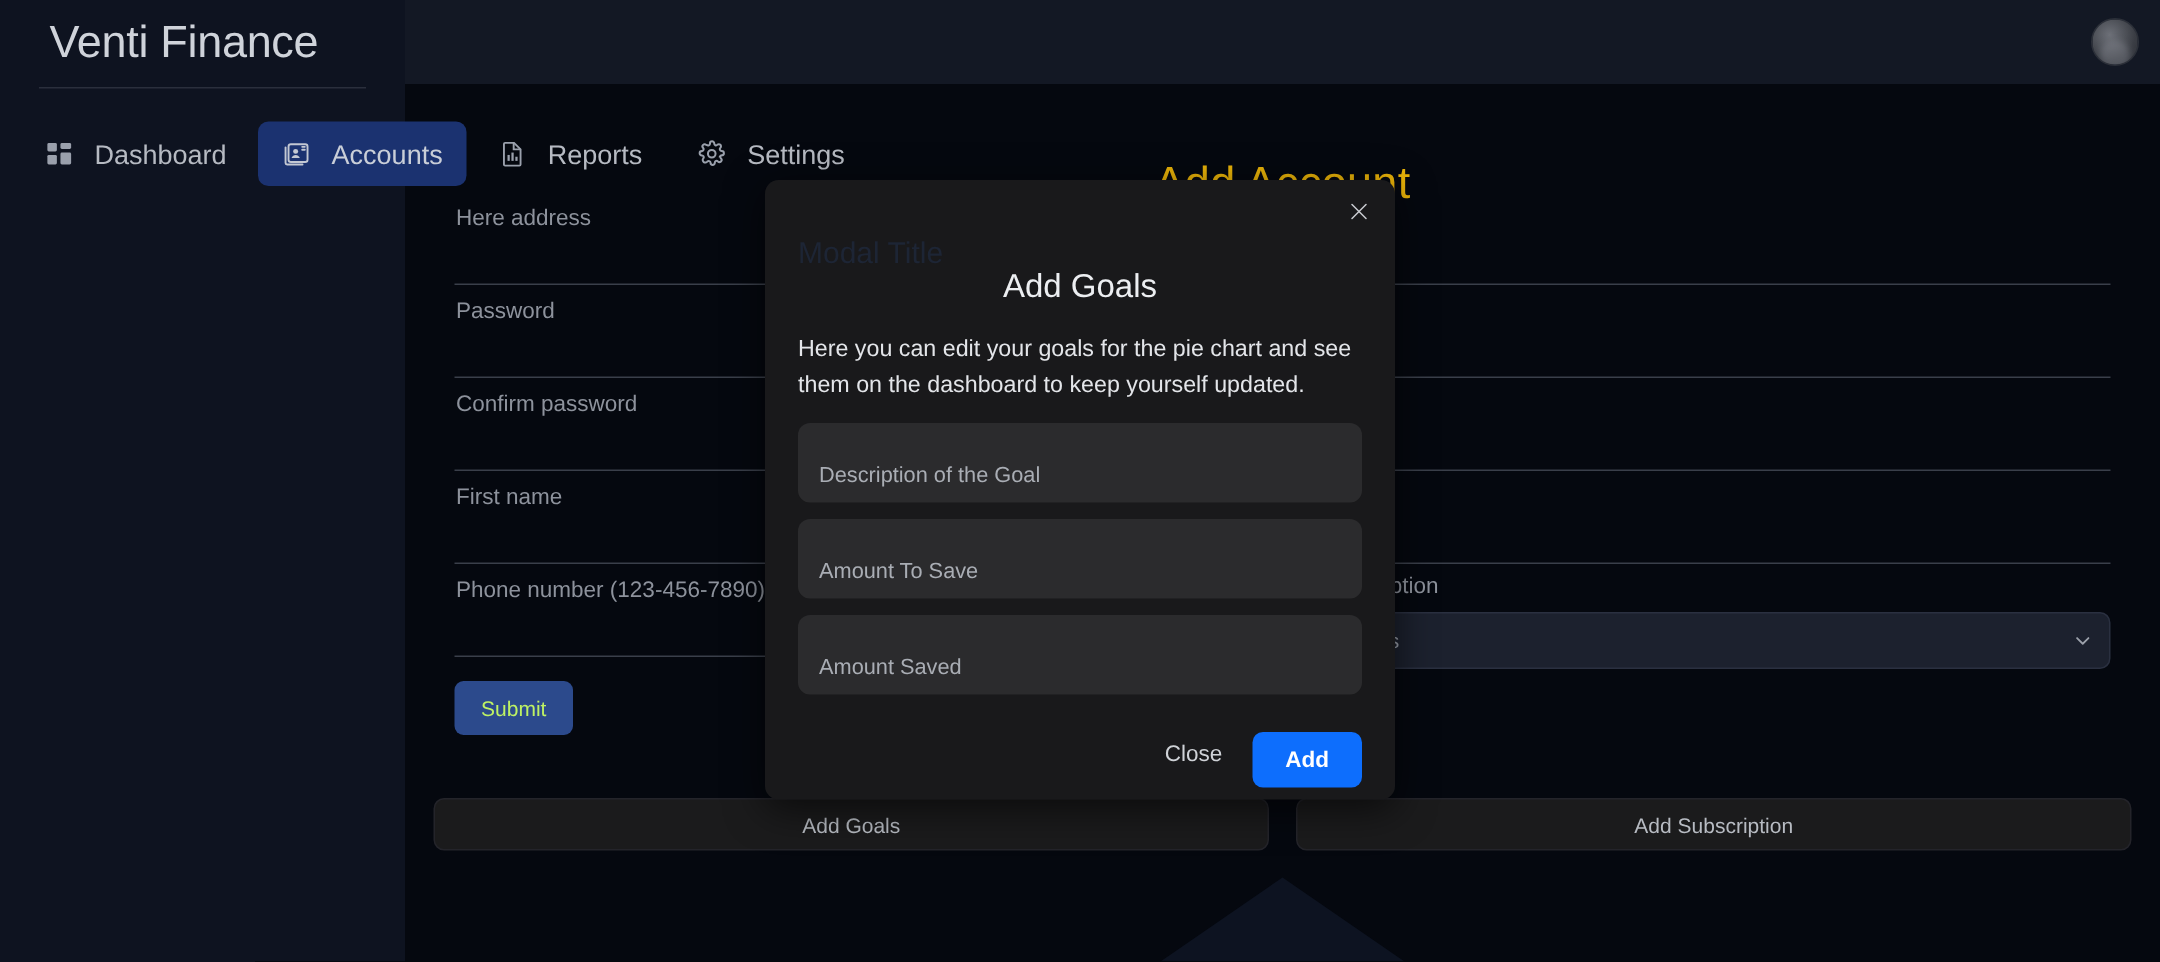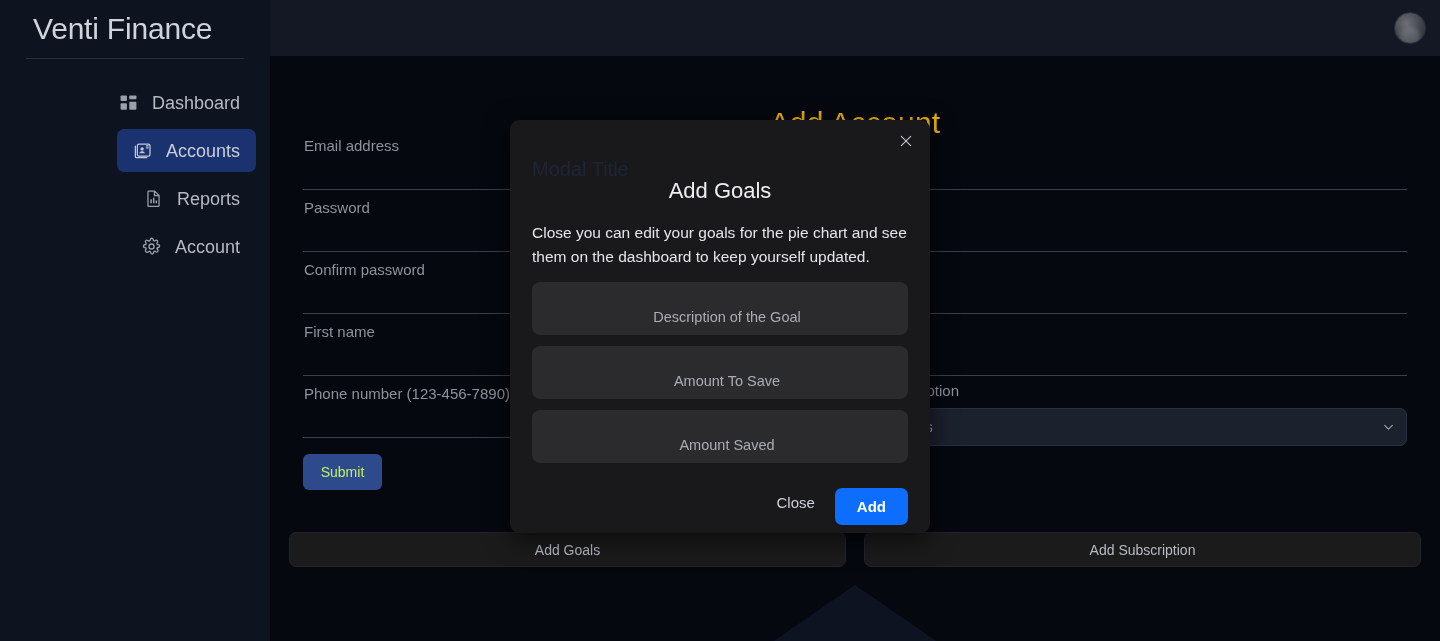--- a/index.html
+++ b/index.html
@@ -41,23 +41,22 @@
     letter-spacing: -0.2px;
   }
   .brand-divider {
     height: 1px;
     margin: 0 26px;
     background: #2a2f3c;
   }
   .nav {
     padding: 22px 14px 0 14px;
     display: flex;
-    flex-direction: column;
+    flex-direction: row;
     gap: 5px;
-    align-items: flex-end;
   }
   .nav-item {
     display: flex;
     align-items: center;
     gap: 14px;
     height: 43px;
     padding: 0 16px;
     border-radius: 7px;
     cursor: pointer;
     color: #b6bac2;
@@ -277,21 +276,20 @@
     border-radius: 8px;
     background: #2b2b2d;
     border: none;
     outline: none;
     color: #d946ef;
     font-size: 14.5px;
     padding: 16px 0 0 14px;
     margin-bottom: 11px;
     display: block;
     font-family: "Liberation Sans", sans-serif;
-    text-align: center;
   }
   .modal-input::placeholder { color: #a9adb4; }
   .modal-footer {
     display: flex;
     align-items: flex-start;
     justify-content: flex-end;
     gap: 16px;
     padding: 14px 22px 0 0;
   }
   .btn-close-text {
@@ -367,39 +365,39 @@
         <span class="nav-label">Reports</span>
       </div>
 
       <div class="nav-item">
         <span class="nav-icon">
           <svg viewBox="0 0 24 24" fill="none" stroke="currentColor" stroke-width="1.7">
             <circle cx="12" cy="12" r="3.2"></circle>
             <path d="M19.4 14.2a1.5 1.5 0 0 0 .3 1.65l.05.06a1.8 1.8 0 1 1-2.55 2.55l-.06-.06a1.5 1.5 0 0 0-1.65-.3 1.5 1.5 0 0 0-.9 1.37v.17a1.8 1.8 0 1 1-3.6 0v-.09a1.5 1.5 0 0 0-.98-1.37 1.5 1.5 0 0 0-1.65.3l-.06.06A1.8 1.8 0 1 1 4.8 16l.06-.06a1.5 1.5 0 0 0 .3-1.65 1.5 1.5 0 0 0-1.37-.9h-.17a1.8 1.8 0 1 1 0-3.6h.09a1.5 1.5 0 0 0 1.37-.98 1.5 1.5 0 0 0-.3-1.65L4.72 7.1A1.8 1.8 0 1 1 7.27 4.55l.6.06a1.5 1.5 0 0 0 1.65.3h.07a1.5 1.5 0 0 0 .9-1.37v-.17a1.8 1.8 0 1 1 3.6 0v.09a1.5 1.5 0 0 0 .9 1.37 1.5 1.5 0 0 0 1.65-.3l.06-.06a1.8 1.8 0 1 1 2.55 2.55l-.06.06a1.5 1.5 0 0 0-.3 1.65v.07a1.5 1.5 0 0 0 1.37.9h.17a1.8 1.8 0 1 1 0 3.6h-.09a1.5 1.5 0 0 0-1.37.9z"></path>
           </svg>
         </span>
-        <span class="nav-label">Account</span>
+        <span class="nav-label">Settings</span>
       </div>
 
     </nav>
   </aside>
 
   <header class="topbar">
     <div class="avatar"></div>
   </header>
 
   <main class="content">
 
     <h1 class="page-title">Add Account</h1>
 
     <div class="form-grid">
 
       <div class="form-col">
         <div class="field">
-          <span class="field-label">Email address</span>
+          <span class="field-label">Here address</span>
           <span class="field-line"></span>
         </div>
         <div class="field">
           <span class="field-label">Password</span>
           <span class="field-line"></span>
         </div>
         <div class="field">
           <span class="field-label">Confirm password</span>
           <span class="field-line"></span>
         </div>
@@ -461,21 +459,21 @@
 
     <div class="modal-close">
       <svg viewBox="0 0 24 24" fill="none" stroke="currentColor" stroke-width="1.8" stroke-linecap="round">
         <line x1="4" y1="4" x2="20" y2="20"></line>
         <line x1="20" y1="4" x2="4" y2="20"></line>
       </svg>
     </div>
 
     <div class="modal-body">
       <h2 class="modal-title">Add Goals</h2>
-      <p class="modal-desc">Close you can edit your goals for the pie chart and see them on the dashboard to keep yourself updated.</p>
+      <p class="modal-desc">Here you can edit your goals for the pie chart and see them on the dashboard to keep yourself updated.</p>
 
       <input class="modal-input" type="text" placeholder="Description of the Goal" style="">
       <input class="modal-input" type="text" placeholder="Amount To Save" style="">
       <input class="modal-input" type="text" placeholder="Amount Saved" style="">
     </div>
 
     <div class="modal-footer">
       <button class="btn-close-text">Close</button>
       <button class="btn-add">Add</button>
     </div>

